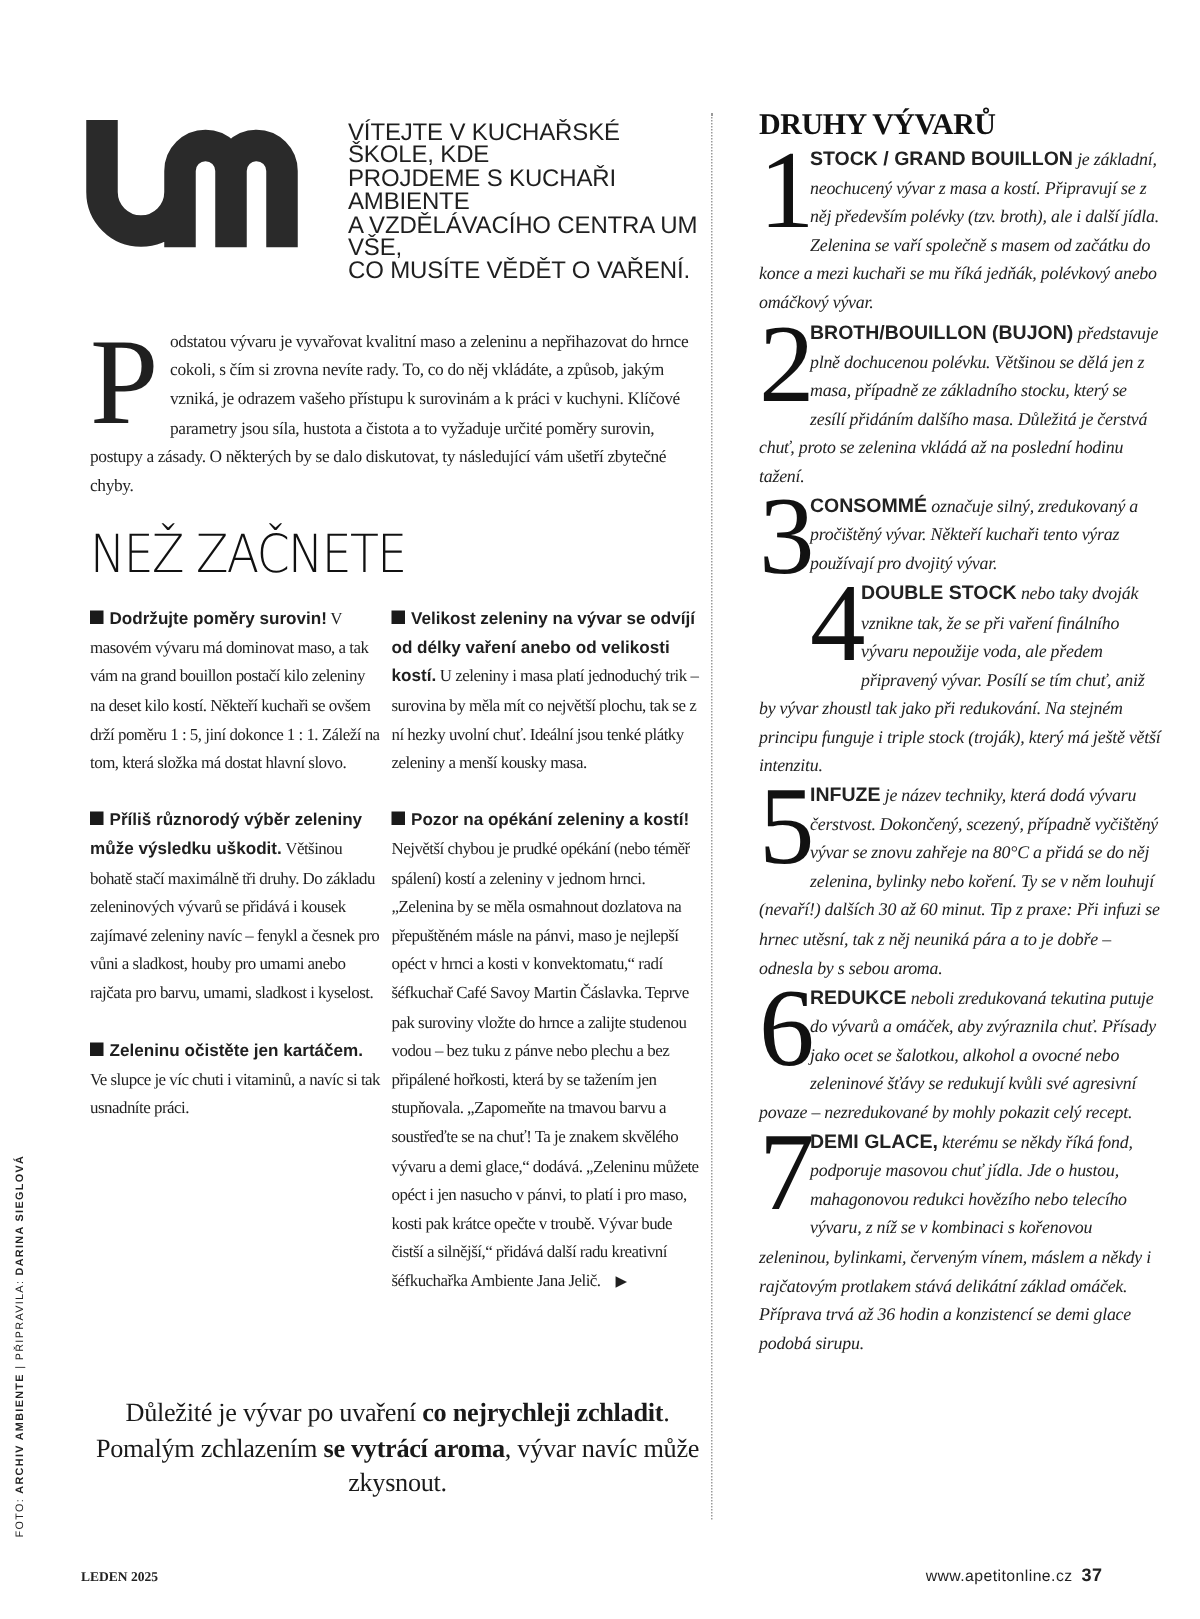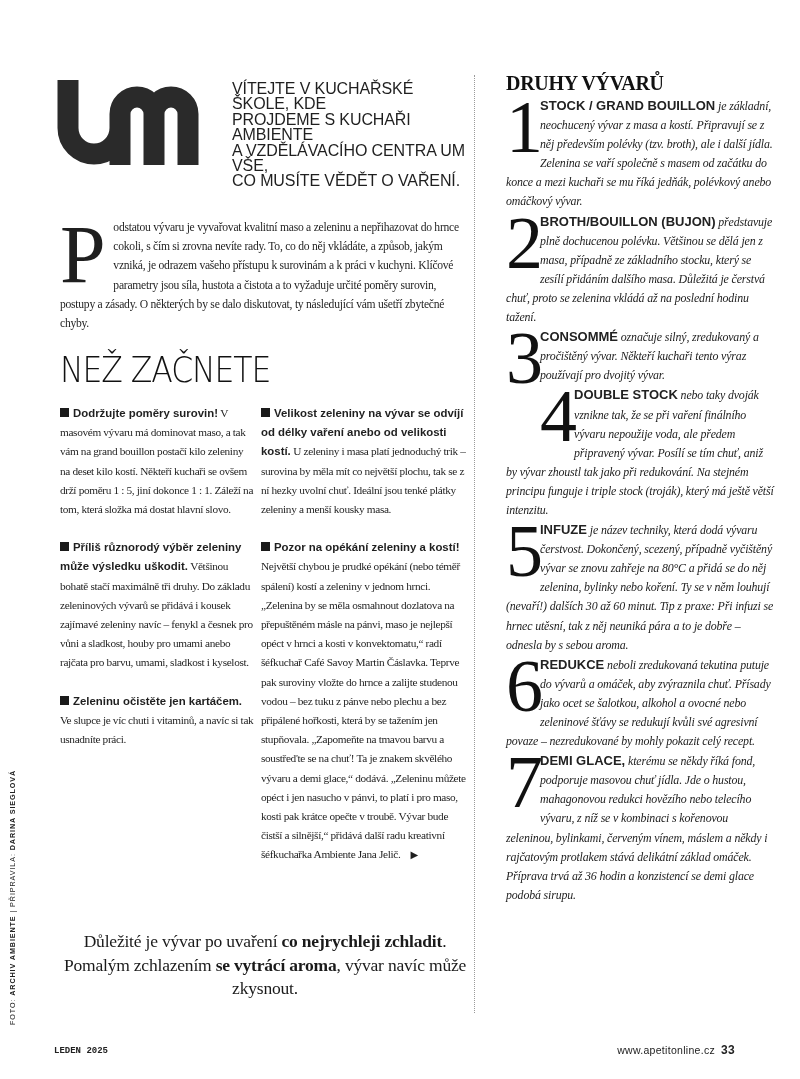--- a/index.html
+++ b/index.html
@@ -64,21 +64,21 @@
   .type .name { font-family: "Liberation Sans", sans-serif; font-style: normal; font-weight: bold; font-size: 13px; letter-spacing: 0; }
 
   .credit {
     position: absolute; left: 8px; top: 1025px; transform: rotate(-90deg); transform-origin: left top;
     font-family: "Liberation Sans", sans-serif; font-size: 7.2px; letter-spacing: 0.9px; white-space: nowrap; color: #222;
   }
   .credit b { font-weight: bold; }
 
   .footer-left {
     position: absolute; left: 54px; top: 1046px;
-    font-family: Liberation Mono, monospace; font-size: 9px; font-weight: bold; color: #222; text-align: center;
+    font-family: Liberation Serif, serif; font-size: 9px; font-weight: bold; color: #222; text-align: center;
   }
   .footer-right {
     position: absolute; right: 65px; top: 1043px;
     font-family: "Liberation Sans", sans-serif; font-size: 10.5px; color: #222; letter-spacing: 0.3px;
   }
   .footer-right .page { font-weight: bold; font-size: 12px; margin-left: 6px; }
 </style>
 </head>
 <body>
 
@@ -152,14 +152,14 @@
     <span class="num">7</span><span class="name">DEMI GLACE,</span><span> kterému se někdy říká fond, podporuje masovou chuť jídla. Jde o hustou, mahagonovou redukci hovězího nebo telecího vývaru, z níž se v kombinaci s kořenovou zeleninou, bylinkami, červeným vínem, máslem a někdy i rajčatovým protlakem stává delikátní základ omáček. Příprava trvá až 36 hodin a konzistencí se demi glace podobá sirupu.</span>
   </div>
 </div>
 
 <div class="credit">
   <span>FOTO: </span><b>ARCHIV AMBIENTE</b><span> | </span><span>PŘIPRAVILA: </span><b>DARINA SIEGLOVÁ</b>
 </div>
 
 <div class="footer-left">LEDEN 2025</div>
 <div class="footer-right">
-  <span>www.apetitonline.cz</span><span class="page">33</span>
+  <span>www.apetitonline.cz</span><span class="page">37</span>
 </div>
 
 </body></html>

